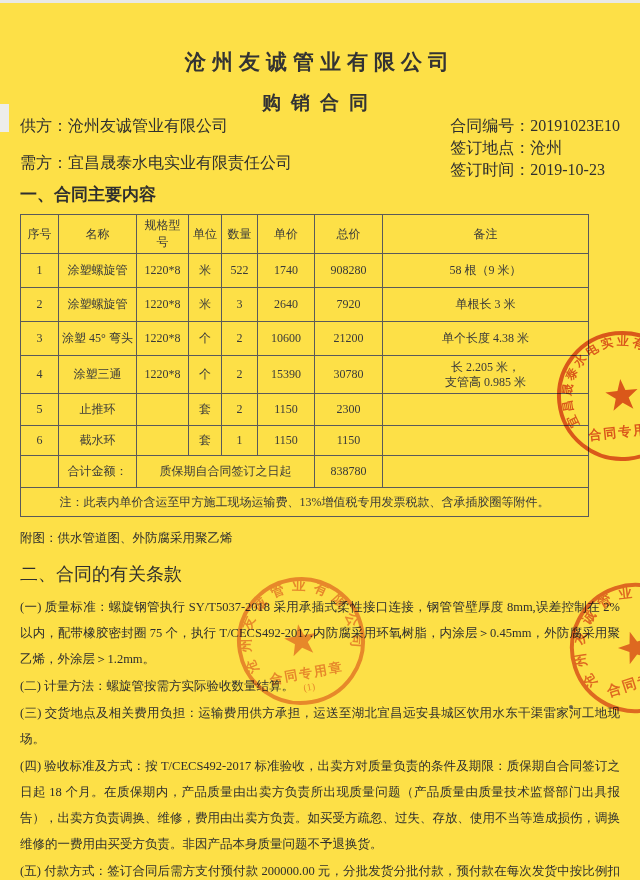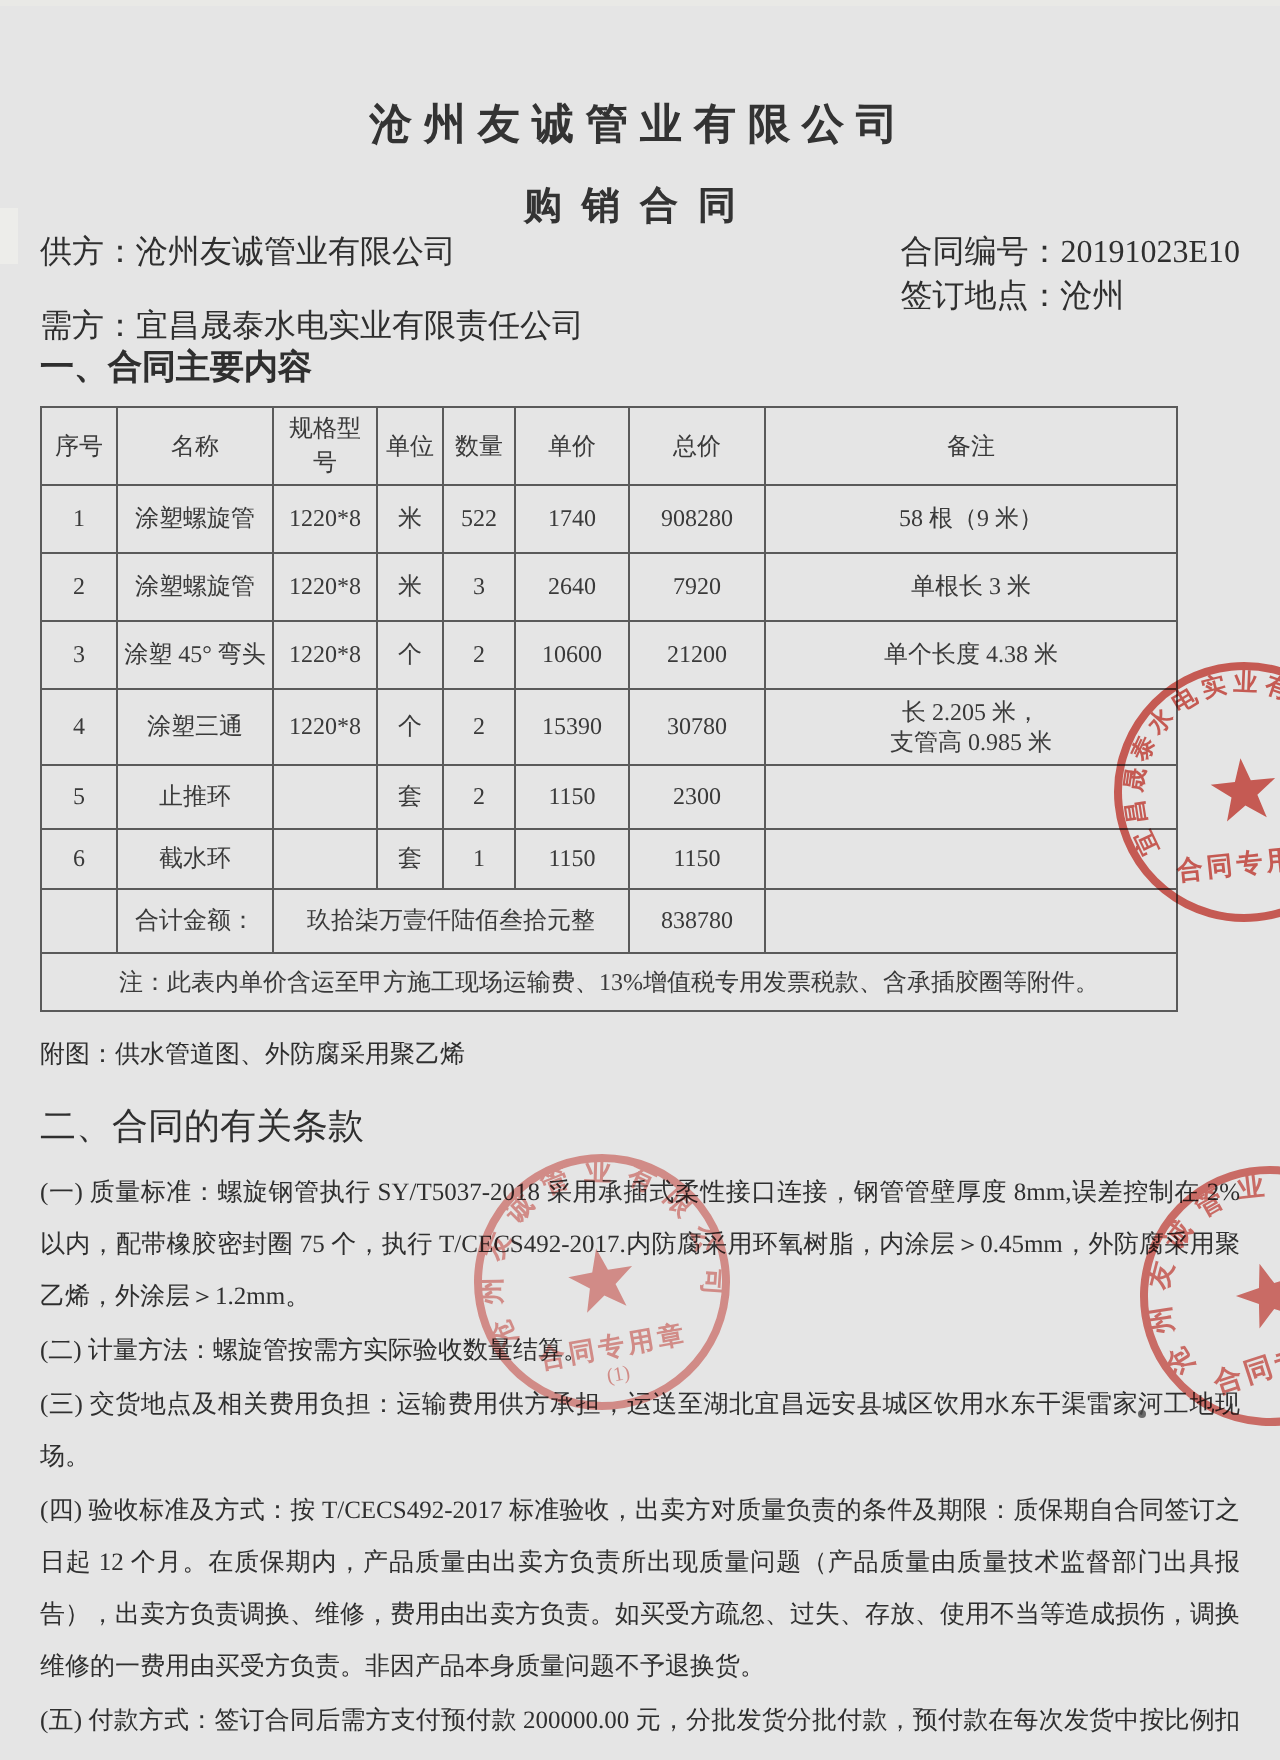--- a/index.html
+++ b/index.html
@@ -1,18 +1,18 @@
 <!DOCTYPE html>
 <html lang="zh"><head>
 <meta charset="utf-8">
 <style>
   html,body{margin:0;padding:0;background:#ffffff;}
   .page{
     position:relative;width:640px;height:880px;overflow:hidden;
-    background:#e5e5e5;color:#2f2f2f;
+    background:#fde047;color:#2f2f2f;
     font-family:"Liberation Serif","DejaVu Serif",serif;
   }
   .edge-top{position:absolute;top:0;left:0;width:100%;height:3px;background:#e9e9e6;}
   .edge-left{position:absolute;top:104px;left:0;width:9px;height:28px;background:#ededea;}
   .content{position:absolute;top:0;left:0;width:600px;padding:0 20px;}
   .title-company{margin-top:48px;text-align:center;font-size:21px;font-weight:bold;
     letter-spacing:6px;color:#333;}
   .title-doc{margin-top:14px;text-align:center;font-size:19px;font-weight:bold;
     letter-spacing:10px;color:#333;}
   .meta{display:flex;justify-content:space-between;font-size:16px;}
@@ -61,20 +61,23 @@
           <span>需方：</span><span>宜昌晟泰水电实业有限责任公司</span>
         </div>
       </div>
       <div class="meta-right">
         <div class="line">
           <span>合同编号：</span><span>20191023E10</span>
         </div>
         <div class="line">
           <span>签订地点：</span><span>沧州</span>
         </div>
+        <div class="line">
+          <span>签订时间：</span><span>2019-10-23</span>
+        </div>
       </div>
     </div>
 
     <div class="sec-heading">一、合同主要内容</div>
 
     <table class="items">
       <colgroup>
         <col style="width:38px">
           <col style="width:78px">
           <col style="width:52px">
@@ -152,39 +155,39 @@
         <td></td>
         <td>套</td>
         <td>1</td>
         <td>1150</td>
         <td>1150</td>
         <td></td>
       </tr>
       <tr style="height:32px">
         <td></td>
         <td>合计金额：</td>
-        <td colspan="4">玖拾柒万壹仟陆佰叁拾元整</td>
+        <td colspan="4">质保期自合同签订之日起</td>
         <td>838780</td>
         <td></td>
       </tr>
       <tr>
         <td class="note-cell" colspan="8">注：此表内单价含运至甲方施工现场运输费、13%增值税专用发票税款、含承插胶圈等附件。</td>
       </tr>
     </tbody>
       </table>
 
     <div class="attachment">附图：供水管道图、外防腐采用聚乙烯</div>
 
     <div class="sec2-heading">二、合同的有关条款</div>
 
     <div class="clauses">
       <p>(一) 质量标准：螺旋钢管执行 SY/T5037-2018 采用承插式柔性接口连接，钢管管壁厚度 8mm,误差控制在 2%以内，配带橡胶密封圈 75 个，执行 T/CECS492-2017.内防腐采用环氧树脂，内涂层＞0.45mm，外防腐采用聚乙烯，外涂层＞1.2mm。</p>
       <p>(二) 计量方法：螺旋管按需方实际验收数量结算。</p>
       <p>(三) 交货地点及相关费用负担：运输费用供方承担，运送至湖北宜昌远安县城区饮用水东干渠雷家河工地现场。</p>
-      <p>(四) 验收标准及方式：按 T/CECS492-2017 标准验收，出卖方对质量负责的条件及期限：质保期自合同签订之日起 12 个月。在质保期内，产品质量由出卖方负责所出现质量问题（产品质量由质量技术监督部门出具报告），出卖方负责调换、维修，费用由出卖方负责。如买受方疏忽、过失、存放、使用不当等造成损伤，调换维修的一费用由买受方负责。非因产品本身质量问题不予退换货。</p>
+      <p>(四) 验收标准及方式：按 T/CECS492-2017 标准验收，出卖方对质量负责的条件及期限：质保期自合同签订之日起 18 个月。在质保期内，产品质量由出卖方负责所出现质量问题（产品质量由质量技术监督部门出具报告），出卖方负责调换、维修，费用由出卖方负责。如买受方疏忽、过失、存放、使用不当等造成损伤，调换维修的一费用由买受方负责。非因产品本身质量问题不予退换货。</p>
       <p>(五) 付款方式：签订合同后需方支付预付款 200000.00 元，分批发货分批付款，预付款在每次发货中按比例扣回。</p>
 
     </div>
   </div>
 
   <div class="stamp stamp-buyer">
     <svg width="150" height="150" viewBox="-75 -75 150 150">
       <defs>
           <path id="arcA" d="M -41.8,29.3 A 51,51 0 1 1 41.8,29.3" fill="none"></path>
         </defs>

